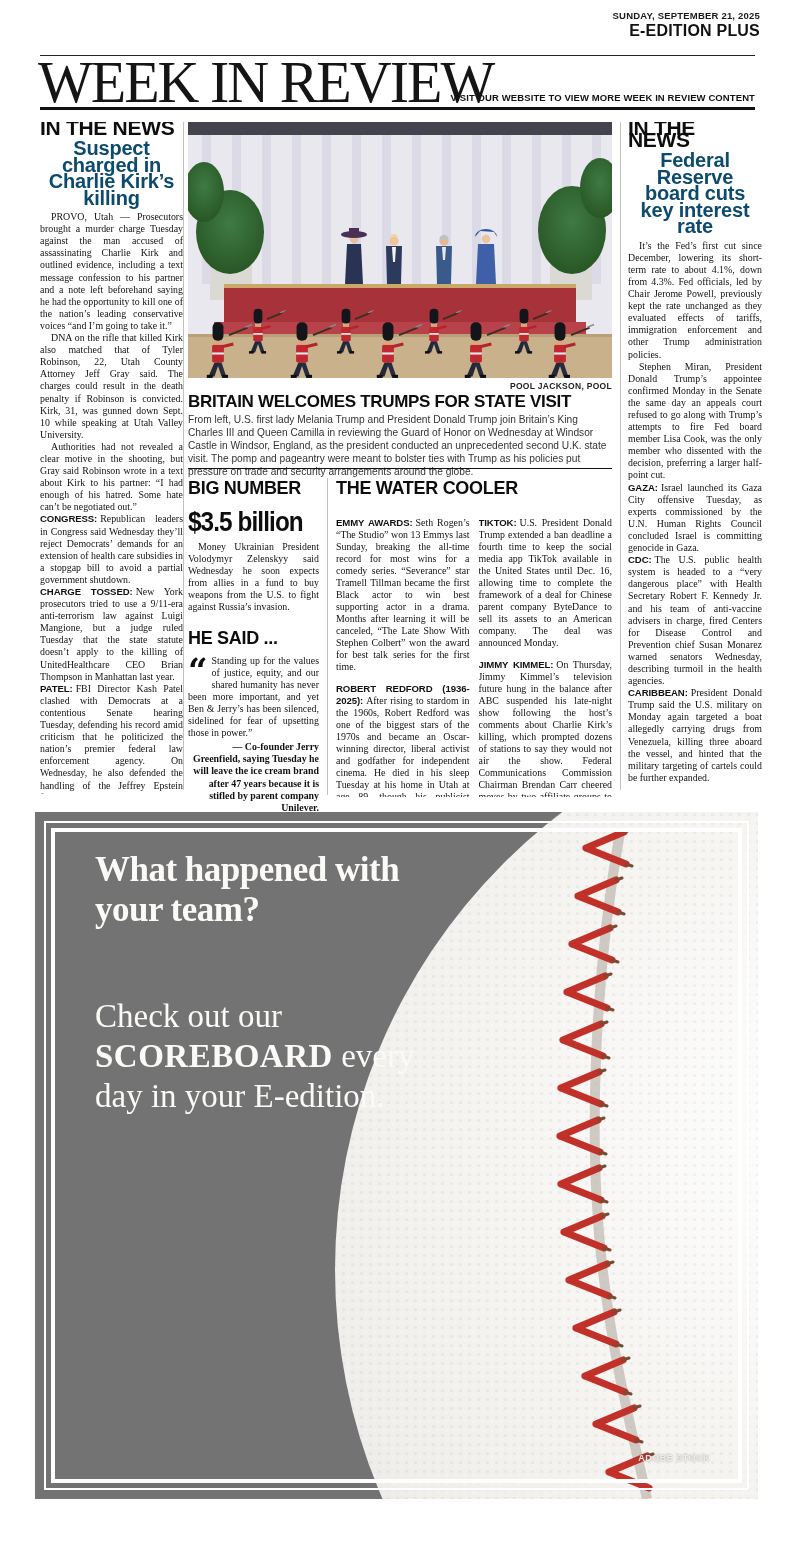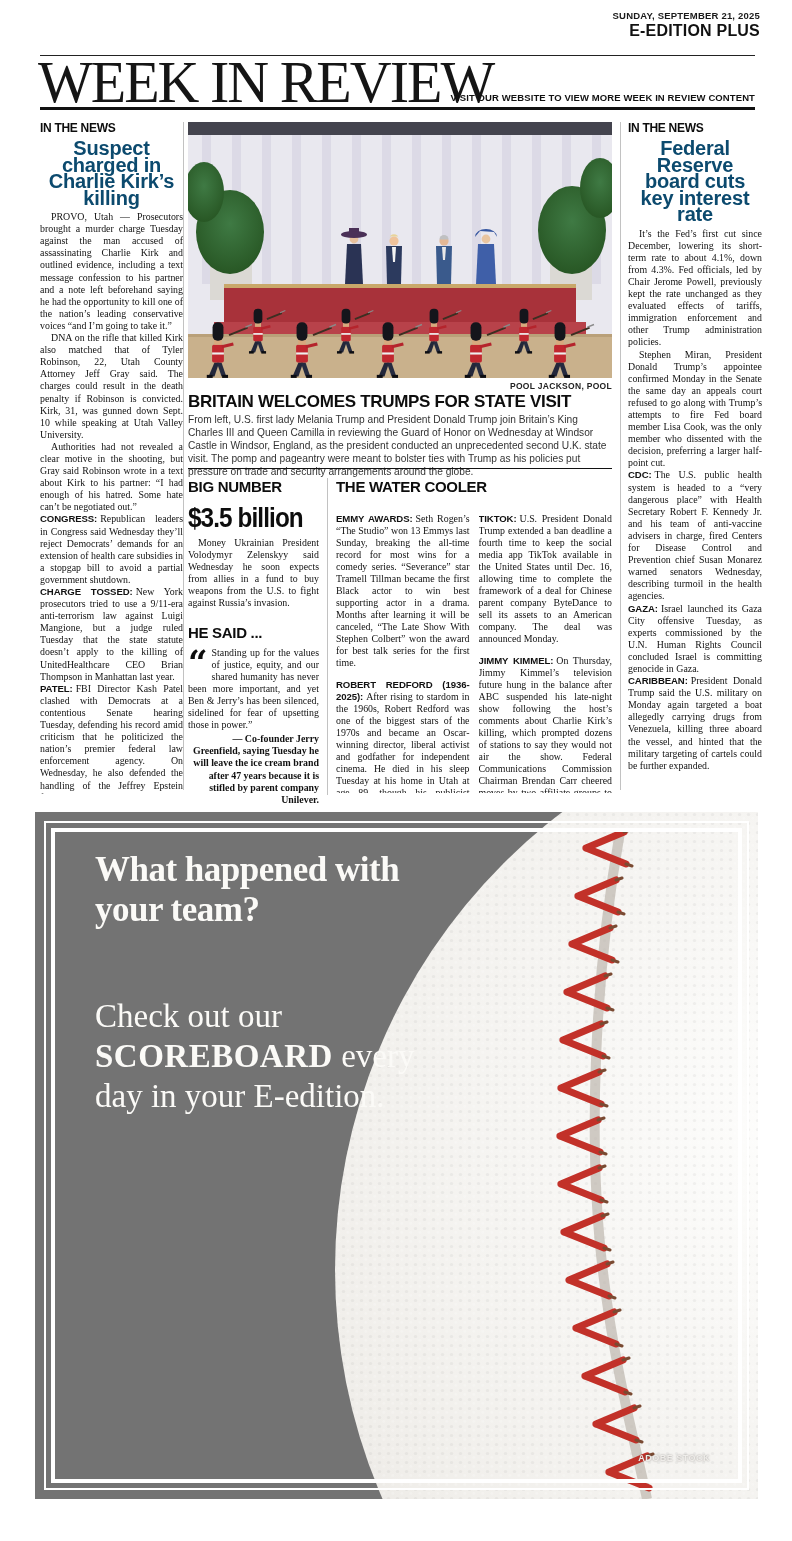--- a/index.html
+++ b/index.html
@@ -22,21 +22,21 @@
     right:37px;top:92px;font-family:"Liberation Sans",sans-serif;
     font-size:9.5px;font-weight:700;letter-spacing:.1px;color:#111;
   }
   .rule-bottom{left:40px;right:37px;top:107px;height:3px;background:#111;}
   
   .vrule{width:1px;background:#c2c2c2;}
   .col{font-size:9.9px;line-height:12.1px;text-align:justify;hyphens:auto;}
   .col p{margin:0;}
   .col p.indent{text-indent:11px;}
   .sec-head{
-    font-family:"Liberation Sans",sans-serif;font-weight:800;font-size:12px;
+    font-family:"Liberation Sans",sans-serif;font-weight:800;font-size:21px;
     letter-spacing:-.3px;margin:0 0 6px 0;color:#0d0d0d;text-align:left;
   }
   .sub-head{
     font-family:"Liberation Sans",sans-serif;font-weight:700;font-size:20px;line-height:16.5px;
     letter-spacing:-.2px;margin:0 0 5px 0;color:#0c4a6e;text-align:center;
   }
   .brief{margin-top:9px;}
   .brief-label{font-family:"Liberation Sans",sans-serif;font-weight:700;font-size:9.6px;letter-spacing:-.1px;margin-right:3px;}
   
   .photo-box{left:188px;top:122px;width:424px;height:256px;background:#e9e8ef;}
@@ -49,21 +49,21 @@
     font-weight:800;font-size:17px;letter-spacing:-.3px;color:#0d0d0d;
   }
   .story-caption{
     left:188px;top:413px;width:424px;font-family:"Liberation Sans",sans-serif;
     font-size:10.2px;line-height:13px;color:#333;
   }
   .center-rule{left:188px;top:468px;width:424px;height:1px;background:#111;}
   
   .bignum{left:188px;top:478px;width:131px;}
   .bignum-head,.wc-head{
-    font-family:"Liberation Sans",sans-serif;font-weight:800;font-size:15px;letter-spacing:-.3px;color:#0d0d0d;margin:0 0 8px 0;
+    font-family:"Liberation Sans",sans-serif;font-weight:800;font-size:18px;letter-spacing:-.3px;color:#0d0d0d;margin:0 0 8px 0;
   }
   .bignum-value{
     font-family:"Liberation Sans",sans-serif;font-weight:800;font-size:27px;letter-spacing:-1px;
     transform:scaleX(.9);transform-origin:left;white-space:nowrap;margin-bottom:3px;color:#0d0d0d;
   }
   .bignum-text{font-size:9.9px;line-height:12.1px;text-align:justify;text-indent:10px;hyphens:auto;}
   .hesaid-head{margin:14px 0 6px 0;}
   .quote-wrap{font-size:9.9px;line-height:12.1px;text-align:justify;hyphens:auto;}
   .quote-glyph{
     float:left;font-family:"DejaVu Serif",serif;font-weight:700;font-size:34px;line-height:.75;
@@ -244,22 +244,22 @@
       <p class="wc-item"><span class="brief-label">JIMMY KIMMEL:</span><span>On Thursday, Jimmy Kimmel’s television future hung in the balance after ABC suspended his late-night show following the host’s comments about Charlie Kirk’s killing, which prompted dozens of stations to say they would not air the show. Federal Communications Commission Chairman Brendan Carr cheered moves by two affiliate groups to push back against the network.</span></p>
     </div>
   </div>
 </div>
 
 <div class="abs col" style="left:628px;top:122px;width:134px;height:672px;overflow:hidden;">
   <h2 class="sec-head">IN THE NEWS</h2>
   <h3 class="sub-head">Federal Reserve board cuts key interest rate</h3>
   <p class="indent">It’s the Fed’s first cut since December, lowering its short-term rate to about 4.1%, down from 4.3%. Fed officials, led by Chair Jerome Powell, previously kept the rate unchanged as they evaluated effects of tariffs, immigration enforcement and other Trump administration policies.</p>
   <p class="indent">Stephen Miran, President Donald Trump’s appointee confirmed Monday in the Senate the same day an appeals court refused to go along with Trump’s attempts to fire Fed board member Lisa Cook, was the only member who dissented with the decision, preferring a larger half-point cut.</p>
+  <p class="brief"><span class="brief-label">GAZA:</span><span>Israel launched its Gaza City offensive Tuesday, as experts commissioned by the U.N. Human Rights Council concluded Israel is committing genocide in Gaza.</span></p>
   <p class="brief"><span class="brief-label">CDC:</span><span>The U.S. public health system is headed to a “very dangerous place” with Health Secretary Robert F. Kennedy Jr. and his team of anti-vaccine advisers in charge, fired Centers for Disease Control and Prevention chief Susan Monarez warned senators Wednesday, describing turmoil in the health agencies.</span></p>
-  <p class="brief"><span class="brief-label">GAZA:</span><span>Israel launched its Gaza City offensive Tuesday, as experts commissioned by the U.N. Human Rights Council concluded Israel is committing genocide in Gaza.</span></p>
   <p class="brief"><span class="brief-label">CARIBBEAN:</span><span>President Donald Trump said the U.S. military on Monday again targeted a boat allegedly carrying drugs from Venezuela, killing three aboard the vessel, and hinted that the military targeting of cartels could be further expanded.</span></p>
 
 </div>
 
 <div class="abs ad">
   <svg width="723" height="687" viewBox="0 0 723 687">
     <defs>
       <radialGradient id="ball" cx="0.42" cy="0.38" r="0.85">
         <stop offset="0" stop-color="#fefefd"></stop>
         <stop offset="0.55" stop-color="#f0eeea"></stop>

